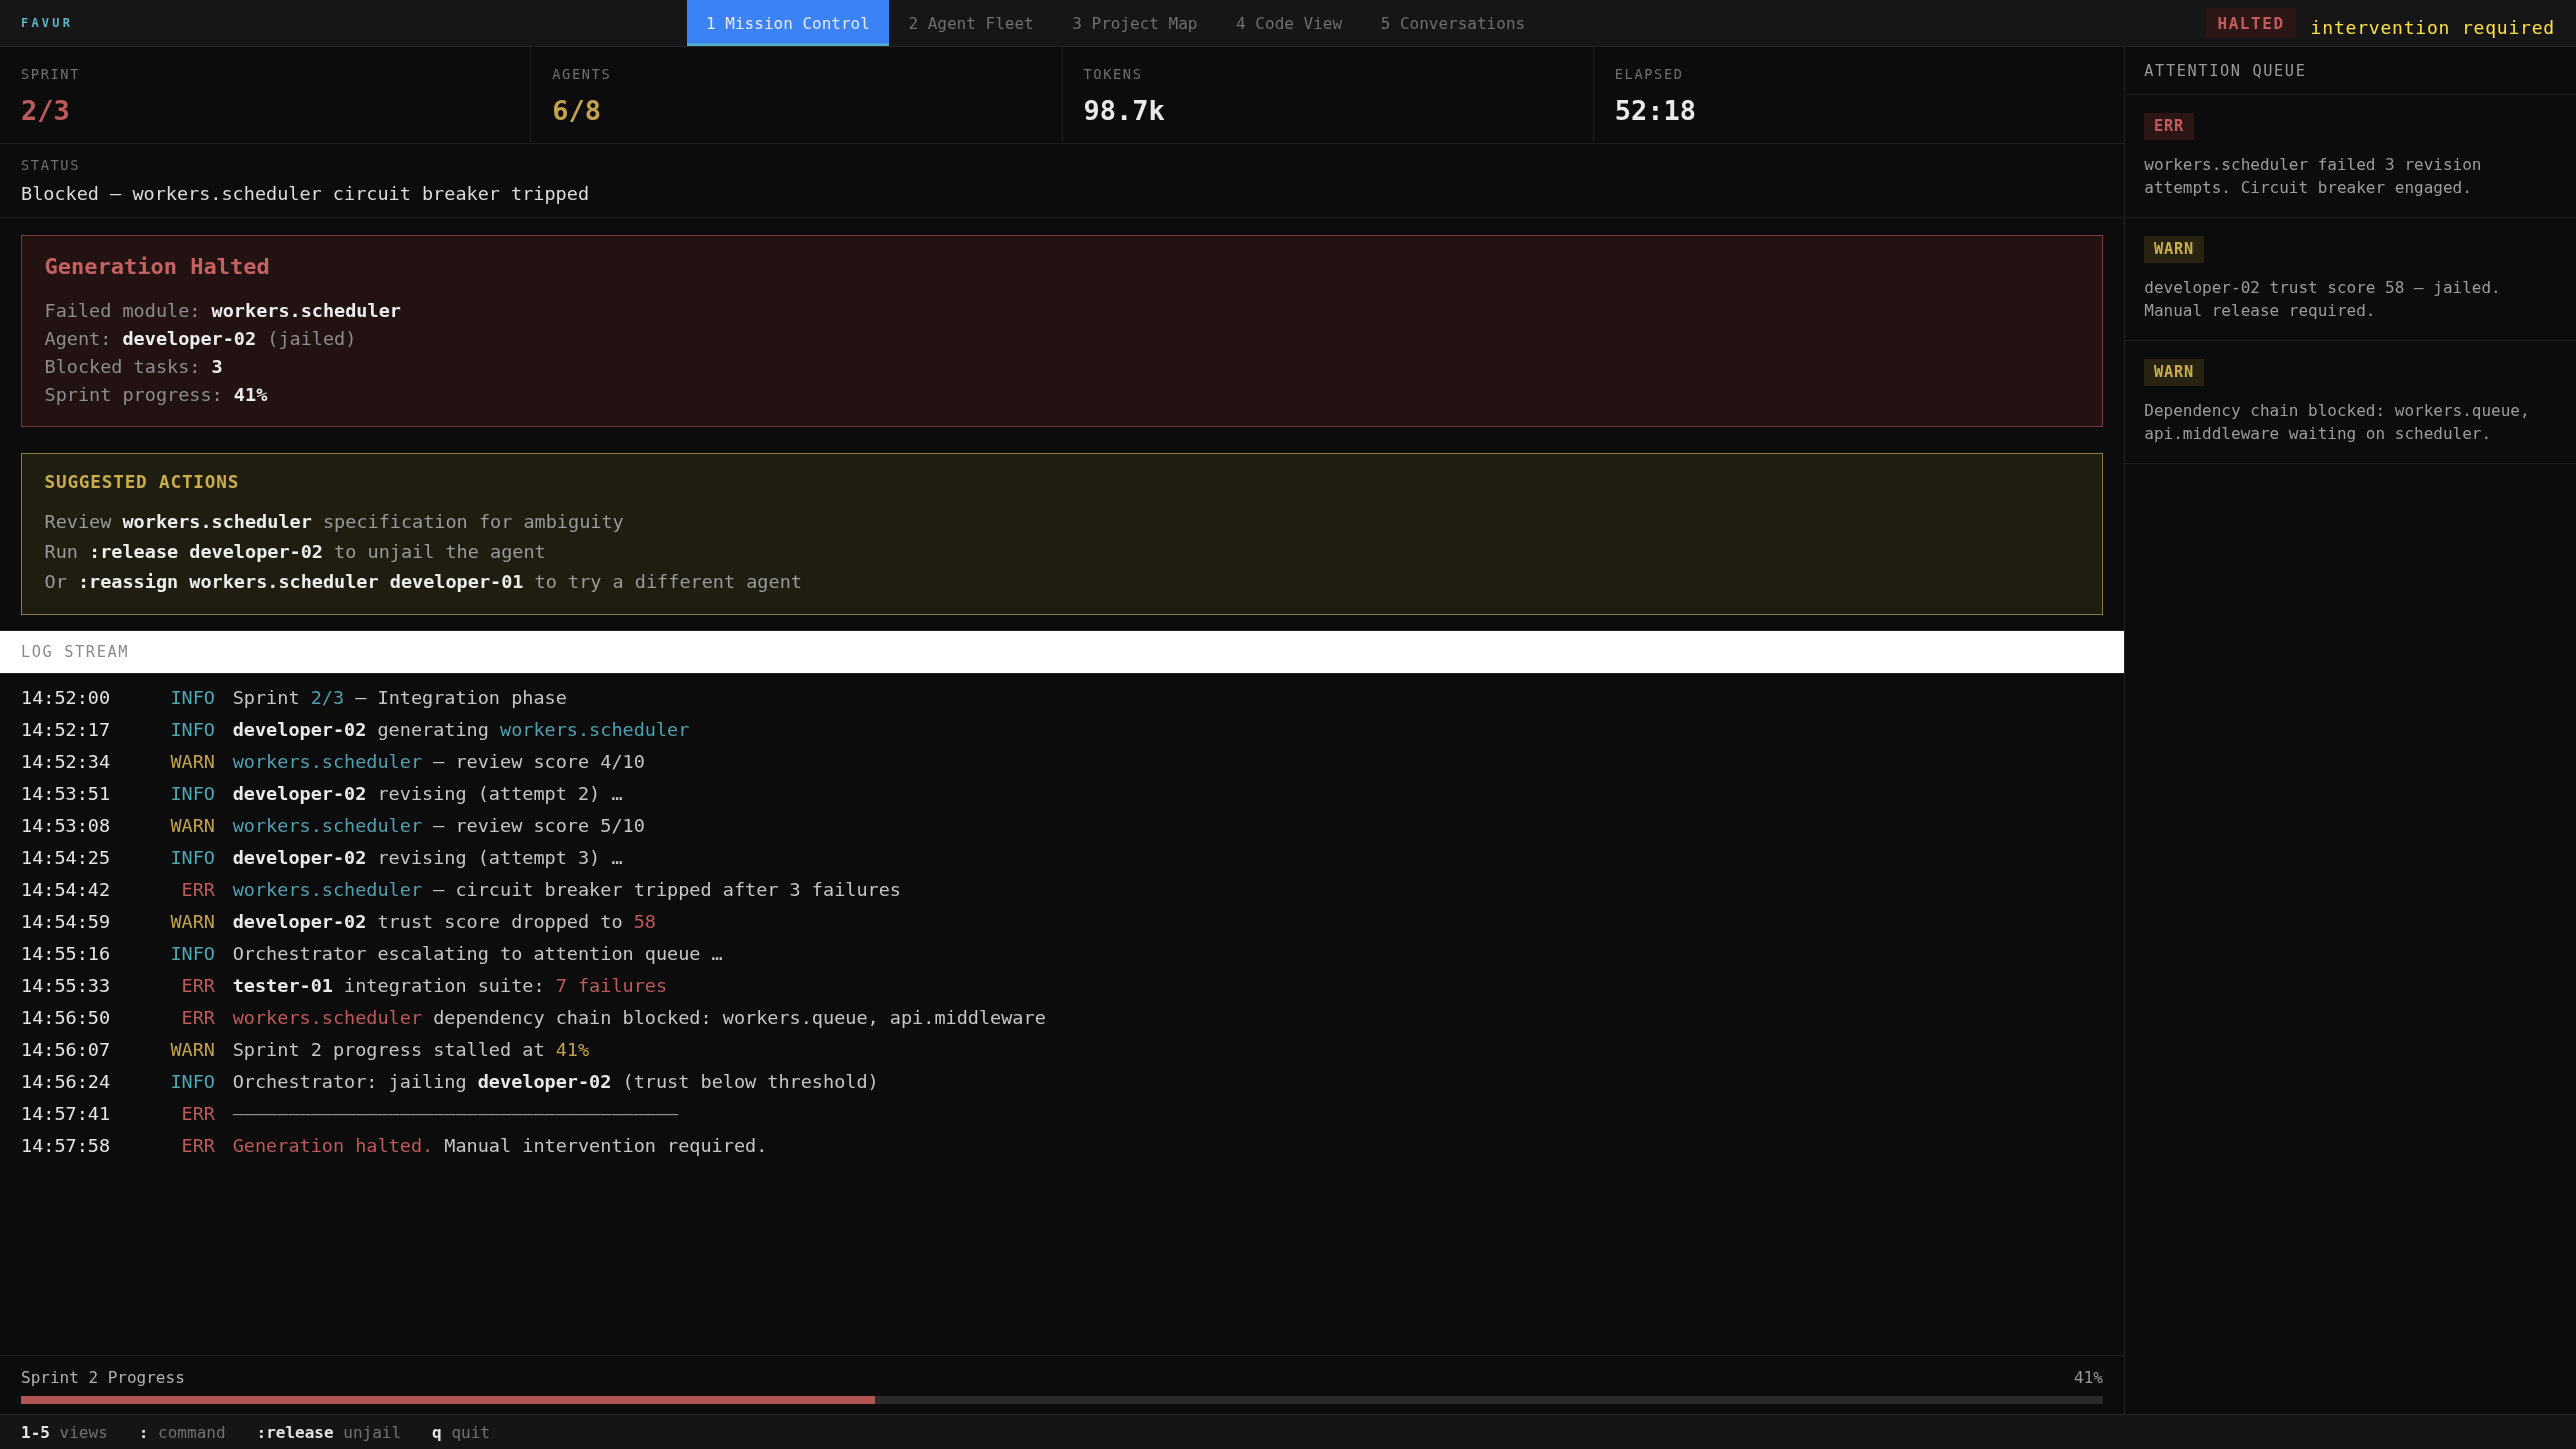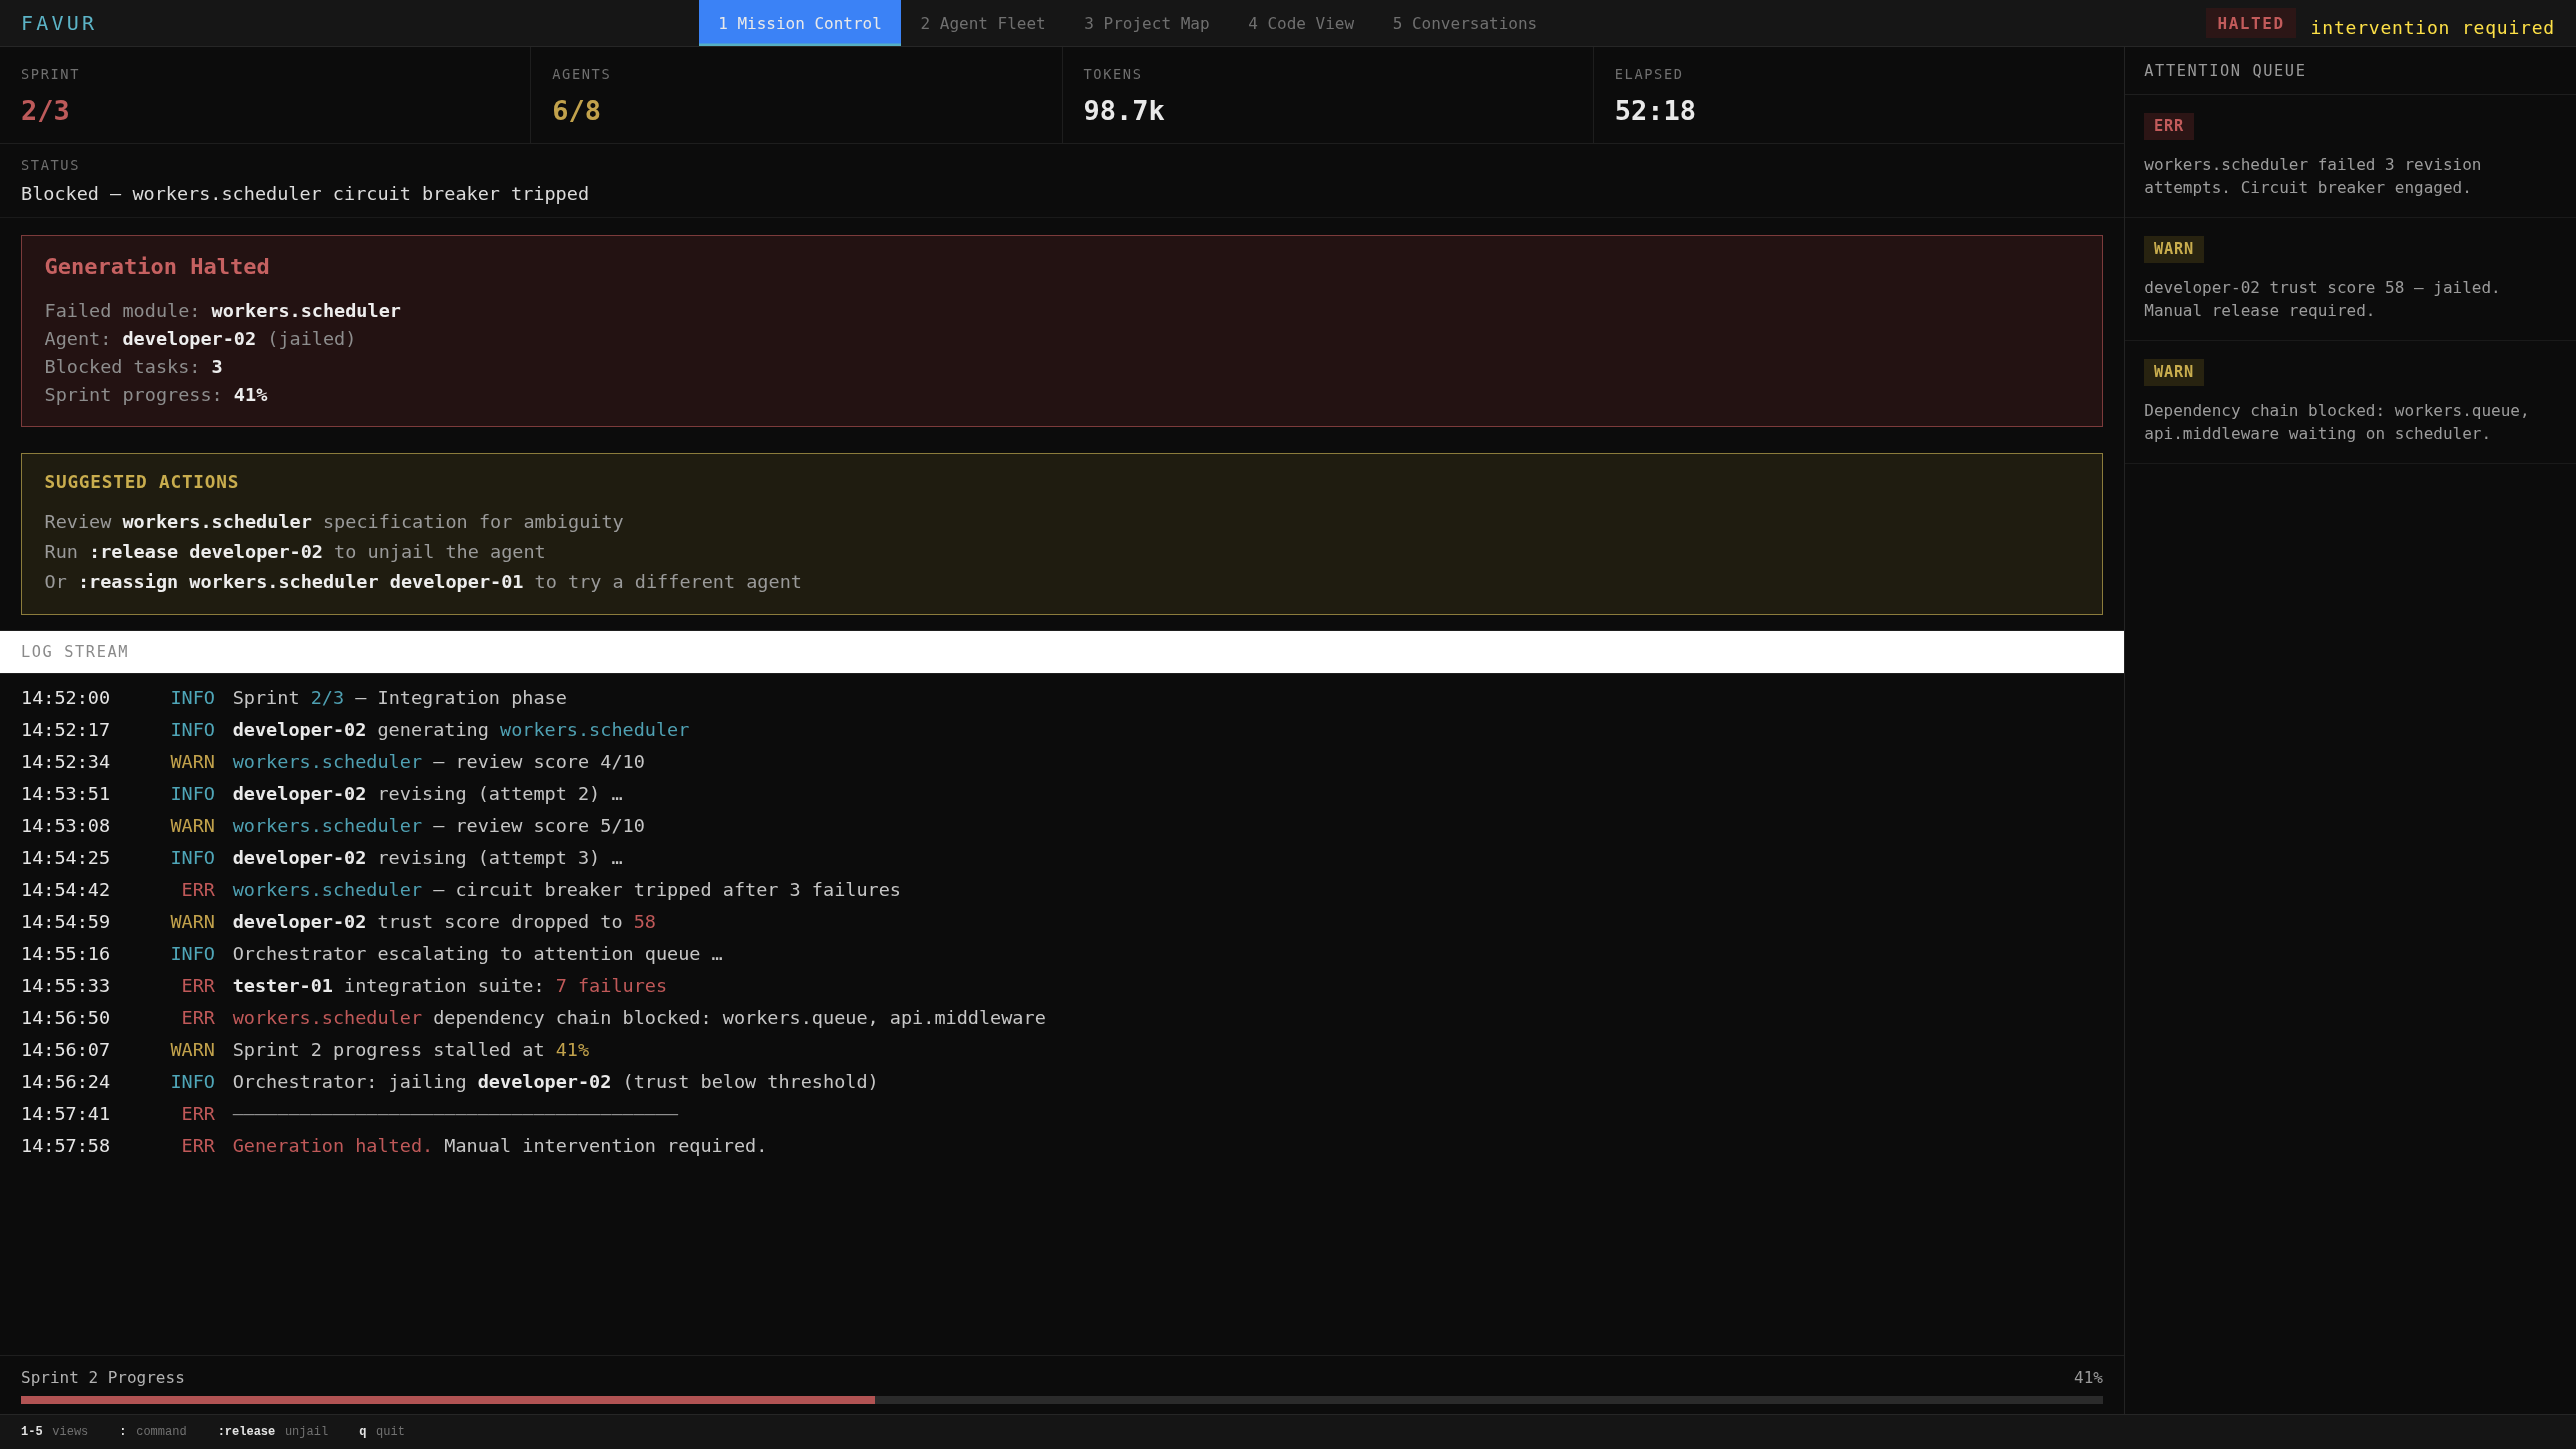--- a/index.html
+++ b/index.html
@@ -10,21 +10,21 @@
     font-family:"DejaVu Sans Mono","Liberation Mono",monospace;
   }
   .app { display:flex; flex-direction:column; width:100%; height:100%; }
 
   
   .topbar {
     flex:0 0 47px; height:47px; background:#161616;
     border-bottom:0.8px solid #262626;
     display:flex; align-items:center; padding:0 21px;
   }
-  .brand { color:#5cb3c6; font-weight:normal; font-size:20px; letter-spacing:3.2px; }
+  .brand { color:#5cb3c6; font-weight:bold; font-size:12px; letter-spacing:3.2px; }
   .tabs { display:flex; height:100%; margin:0 auto; }
   .tab {
     appearance:none; border:none; background:transparent; cursor:pointer;
     font:inherit; font-size:16px; color:#6f6f6f; padding:0 19.3px; height:100%;
   }
   .tab.active { background:#3b82f6; color:#e9e9e9; box-shadow:inset 0 -2.4px 0 #56b0c3; }
   .topbar-right { display:flex; align-items:flex-end; gap:14.5px;margin-left:48px; }
   .badge-halted {
     background:#2c1616; color:#c25b5b; font-size:16px; font-weight:bold;
     letter-spacing:1.6px; padding:5.6px 11.3px;
@@ -93,21 +93,21 @@
   }
   .b-ERR { background:#2c1515; color:#c25b5b; }
   .b-WARN { background:#282310; color:#c9ad4e; }
   .q-text { font-size:16px; line-height:23px; color:#9c9c9c; }
 
   
   .footer {
     flex:0 0 35px; height:35px; background:#151515; border-top:0.8px solid #262626;
     display:flex; align-items:center; padding:0 21px;
   }
-  .hint { margin-right:31px; font-size:12px;font-family:Liberation Mono, monospace; }
+  .hint { margin-right:31px; font-size:16px; }
   .hint-key { color:#e3e3e3; font-weight:bold; }
   .hint-desc { color:#717171; margin-left:9.7px; }
 </style>
 </head>
 <body>
 
 <div class="app">
 
   <header class="topbar">
     <div class="brand">FAVUR</div>

